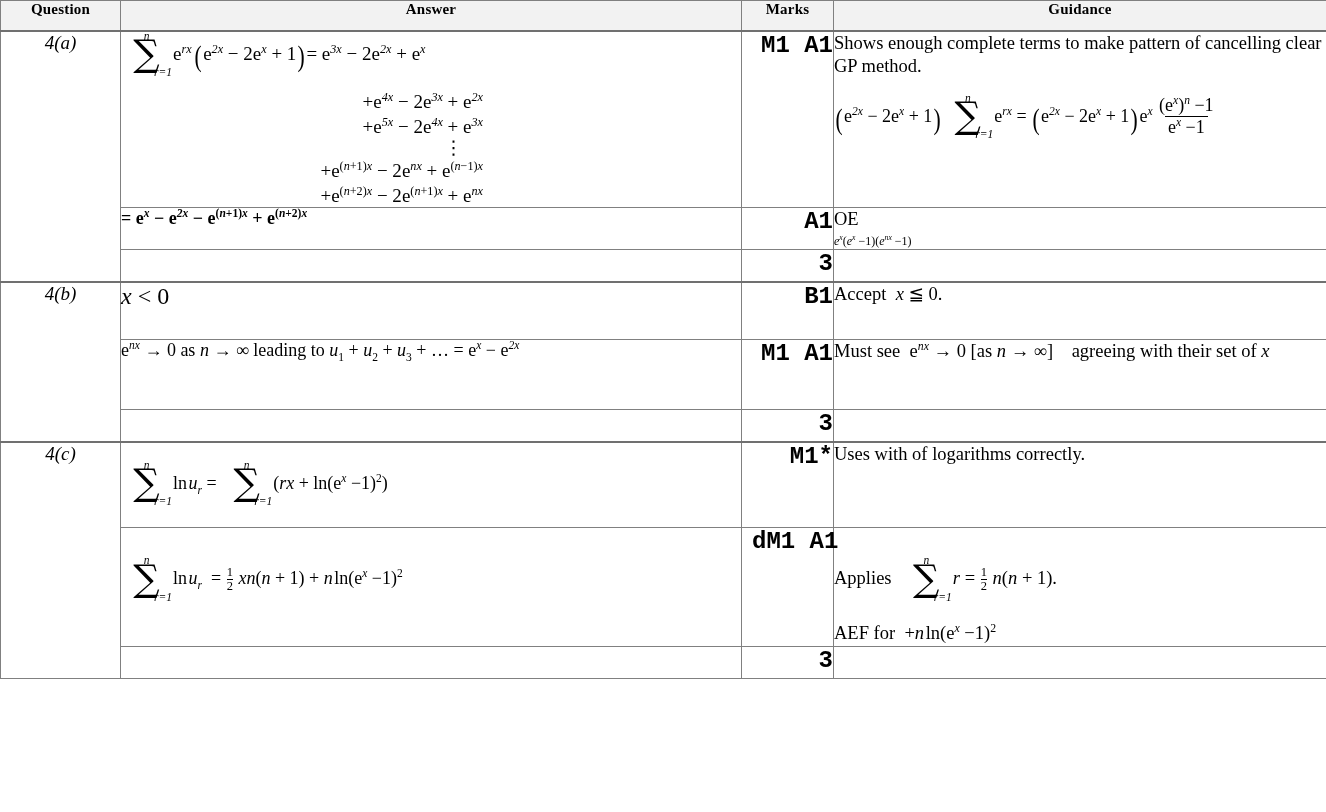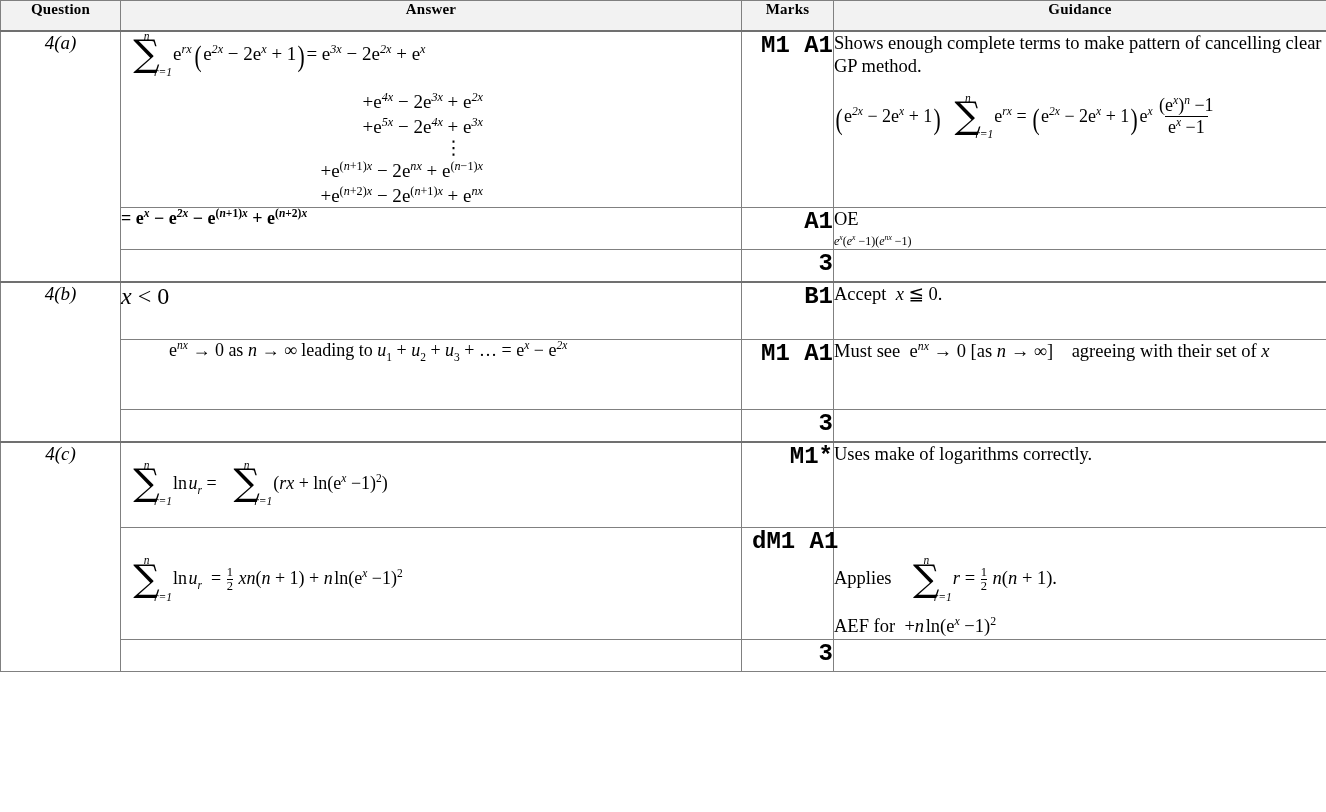--- a/index.html
+++ b/index.html
@@ -265,21 +265,21 @@
       </td>
       <td class="mcell">B1</td>
       <td class="gcell">
         <div class="m">
           Accept&nbsp; <span class="it">x</span> ≦ 0.
         </div>
       </td>
     </tr>
 
     <tr>
-      <td class="acell" style="height:70px;padding-left:48px;">
+      <td class="acell" style="height:70px;">
         <div class="m" style="font-size:18px;">
           <span class="up">e</span><sup class="it">nx</sup> → 0 as <span class="it">n</span> → ∞ leading to <span class="it">u</span><sub>1</sub> + <span class="it">u</span><sub>2</sub> + <span class="it">u</span><sub>3</sub> + … = <span class="up">e</span><sup class="it">x</sup> − <span class="up">e</span><sup class="it">2x</sup>
         </div>
       </td>
       <td class="mcell">M1 A1</td>
       <td class="gcell">
         <div>
           Must see&nbsp; <span class="m"><span class="up">e</span><sup class="it">nx</sup> → 0 [as <span class="it">n</span> → ∞]</span> &nbsp;&nbsp; agreeing with their set of <span class="it m">x</span>
         </div>
       </td>
@@ -302,21 +302,21 @@
               <span class="lim bot">r=1</span>
           </span>ln <span class="it">u</span><sub class="it">r</sub> = <span class="sum">
             <span class="lim top">n</span>
               <span class="sig">∑</span>
               <span class="lim bot">r=1</span>
           </span>(<span class="it">rx</span> + ln(<span class="up">e</span><sup class="it">x</sup> −1)<sup>2</sup>)
         </div>
       </td>
       <td class="mcell">M1*</td>
       <td class="gcell">
-        <div>Uses make of logarithms correctly.</div>
+        <div>Uses with of logarithms correctly.</div>
       </td>
     </tr>
 
     <tr>
       <td class="acell" style="height:100px;padding-top:28px;">
         <div class="m" style="font-size:18px;">
           <span class="sum">
             <span class="lim top">n</span>
               <span class="sig">∑</span>
               <span class="lim bot">r=1</span>
@@ -331,21 +331,21 @@
         <div class="m">
           Applies&nbsp; <span class="sum">
             <span class="lim top">n</span>
               <span class="sig">∑</span>
               <span class="lim bot">r=1</span>
           </span><span class="it">r</span> = <span class="half">
               <span class="num">1</span>
               <span class="den">2</span>
             </span> <span class="it">n</span>(<span class="it">n</span> + 1).
         </div>
-        <div class="m gap-sm" style="margin-top:11px;">
+        <div class="m gap-sm" style="margin-top:18px;">
           AEF for&nbsp; +<span class="it">n</span> ln(<span class="up">e</span><sup class="it">x</sup> −1)<sup>2</sup>
         </div>
       </td>
     </tr>
 
     <tr class="blank-row">
       <td></td>
       <td class="mcell">3</td>
       <td></td>
     </tr>

